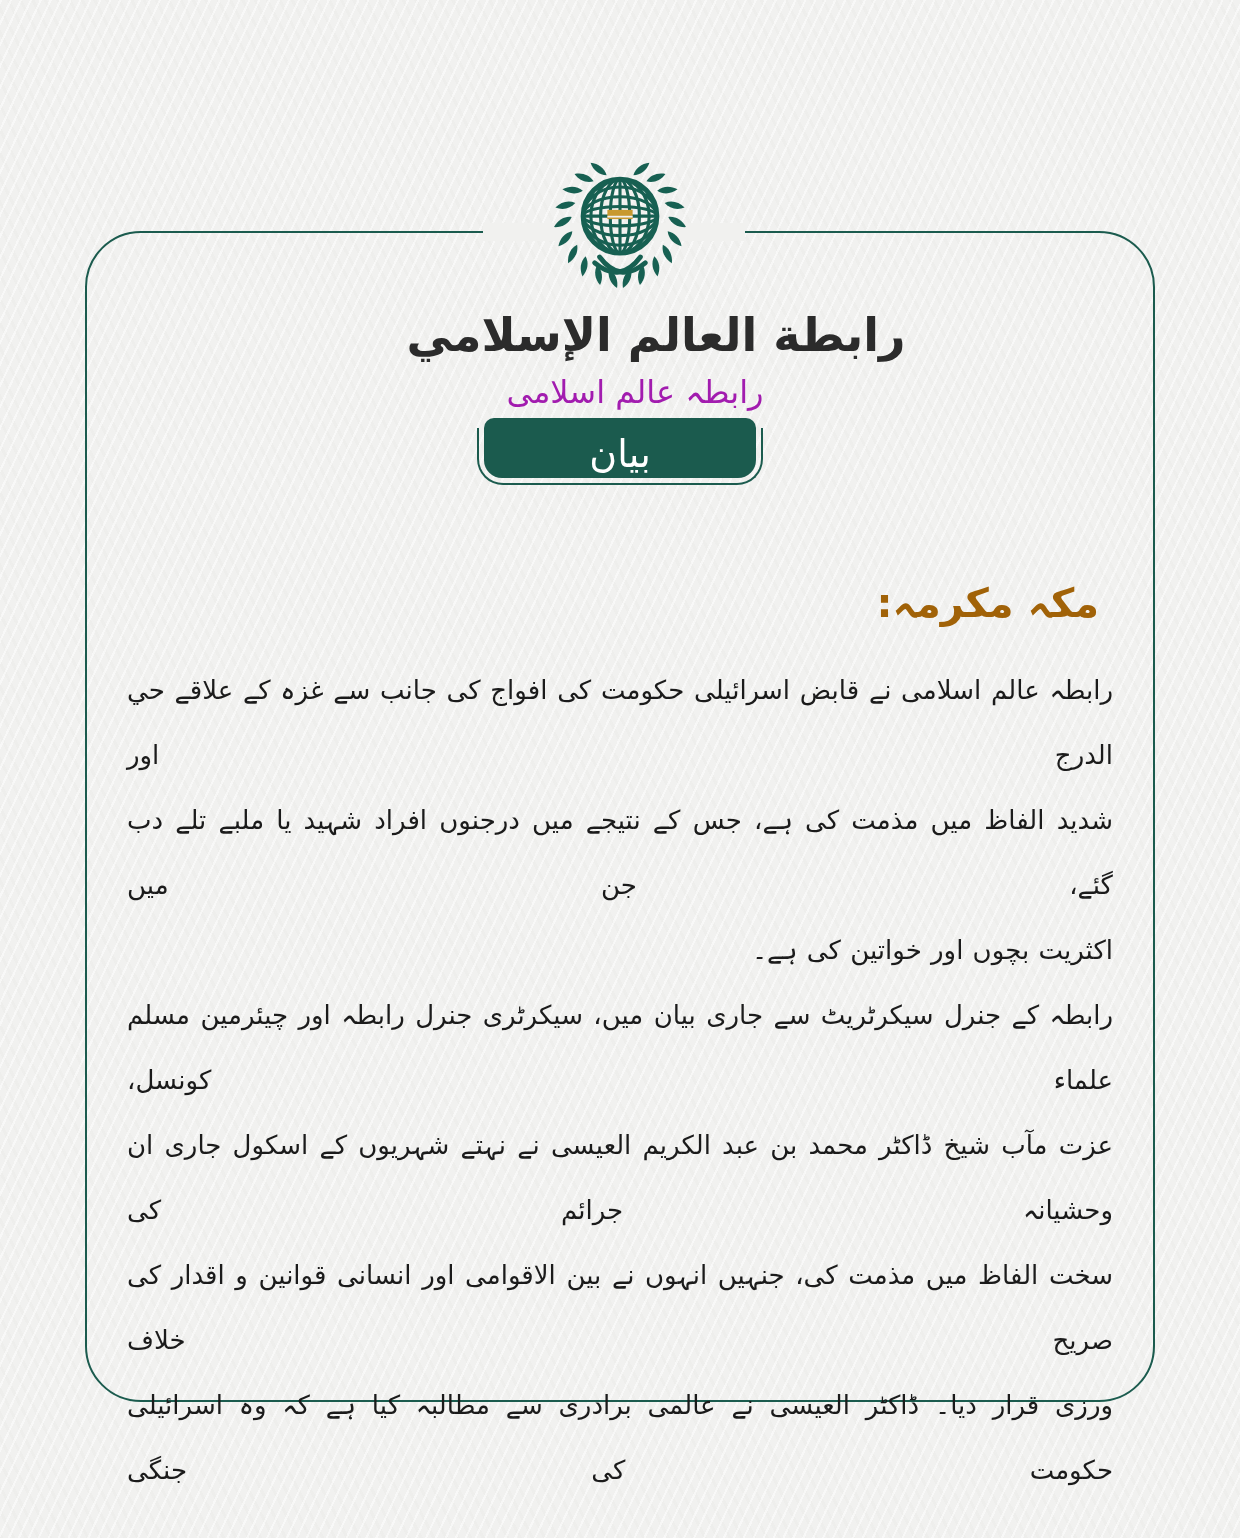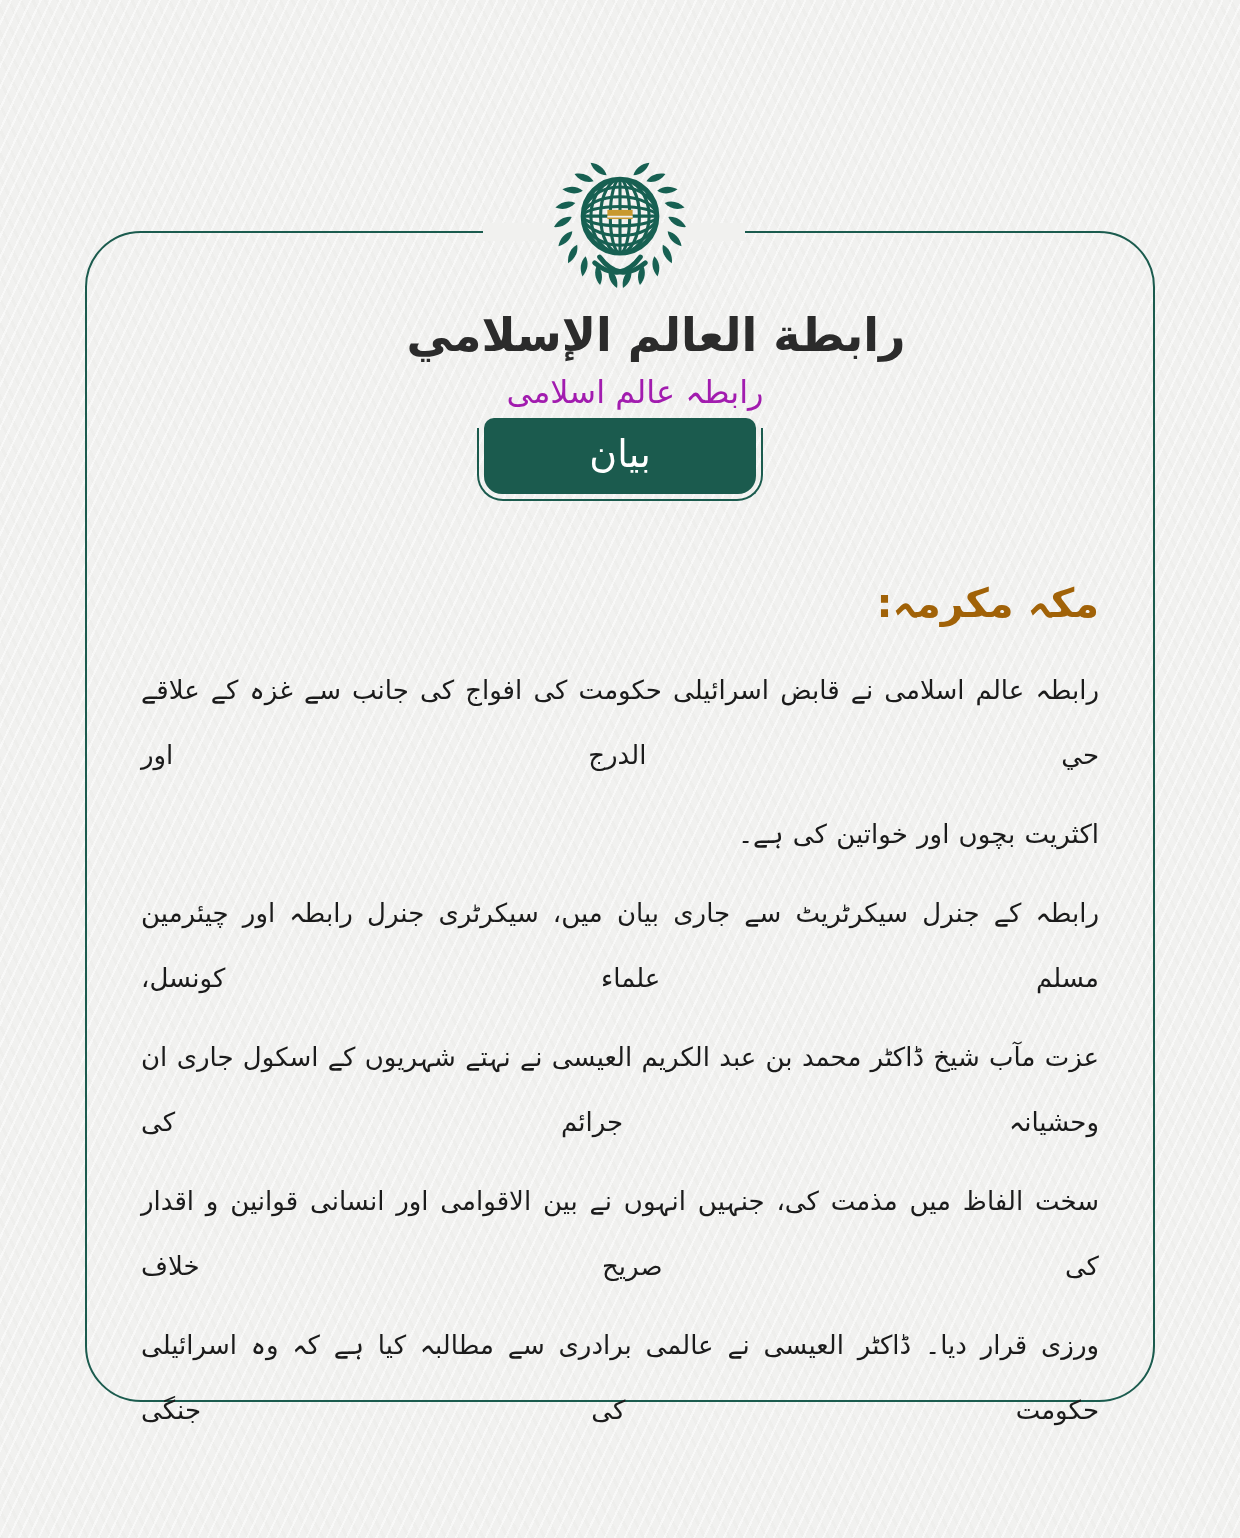--- a/index.html
+++ b/index.html
@@ -26,38 +26,38 @@
     position:absolute;left:0;top:302px;width:100%;
     font-size:46px;font-weight:bold;color:#2B2B2B;line-height:66px;
     direction:rtl;
     margin-left:36px;
   }
   .org-urdu{
     position:absolute;left:15px;top:374px;width:100%;
     font-size:32px;color:#a21caf;line-height:36px;direction:rtl;
   }
   .banner{
-    position:absolute;left:484px;top:418px;width:272px;height:76px;
+    position:absolute;left:484px;top:418px;width:272px;height:60px;
     background:#1B5B4E;border-radius:10px 10px 18px 18px;
     color:#FFFFFF;font-size:38px;line-height:72px;text-align:center;
   }
   .banner::after{
     content:"";position:absolute;left:-7px;right:-7px;top:10px;bottom:-7px;
     border:2px solid #1B5B4E;border-top:none;border-radius:0 0 26px 26px;
     pointer-events:none;
   }
   .content{
     position:absolute;right:127px;top:568px;width:986px;direction:rtl;
   }
   .dateline{
     margin:0 14px 20px 0;font-size:40px;font-weight:bold;line-height:70px;
     text-align:right;color:#a16207;
   }
   .line{
-    margin:14px;font-size:26px;line-height:65px;color:#1B1B1B;
+    margin:0;font-size:26px;line-height:65px;color:#1B1B1B;
     text-align:justify;text-align-last:justify;
     word-spacing:1px;
   }
   .line.last{text-align:center;text-align-last:right;}
   .g-stroke{fill:none;stroke:#176052;}
 </style>
 </head>
 <body>
 
 <div class="card"></div>
@@ -115,20 +115,21 @@
   <div class="org-urdu">رابطہ عالم اسلامی</div>
   <div class="banner">
     <span>بیان</span>
   </div>
 </header>
 
 <main class="content">
   <h2 class="dateline">مکہ مکرمہ:</h2>
 
   <p class="line">رابطہ عالم اسلامی نے قابض اسرائیلی حکومت کی افواج کی جانب سے غزہ کے علاقے حي الدرج اور</p>
+  <p class="line">شدید الفاظ میں مذمت کی ہے، جس کے نتیجے میں درجنوں افراد شہید یا ملبے تلے دب گئے، جن میں</p>
   <p class="line last">اکثریت بچوں اور خواتین کی ہے۔</p>
 
   <p class="line">رابطہ کے جنرل سیکرٹریٹ سے جاری بیان میں، سیکرٹری جنرل رابطہ اور چیئرمین مسلم علماء کونسل،</p>
   <p class="line">عزت مآب شیخ ڈاکٹر محمد بن عبد الکریم العیسی نے نہتے شہریوں کے اسکول جاری ان وحشیانہ جرائم کی</p>
   <p class="line">سخت الفاظ میں مذمت کی، جنہیں انہوں نے بین الاقوامی اور انسانی قوانین و اقدار کی صریح خلاف</p>
   <p class="line">ورزی قرار دیا۔ ڈاکٹر العیسی نے عالمی برادری سے مطالبہ کیا ہے کہ وہ اسرائیلی حکومت کی جنگی</p>
 
 </main>
 
 </body></html>

